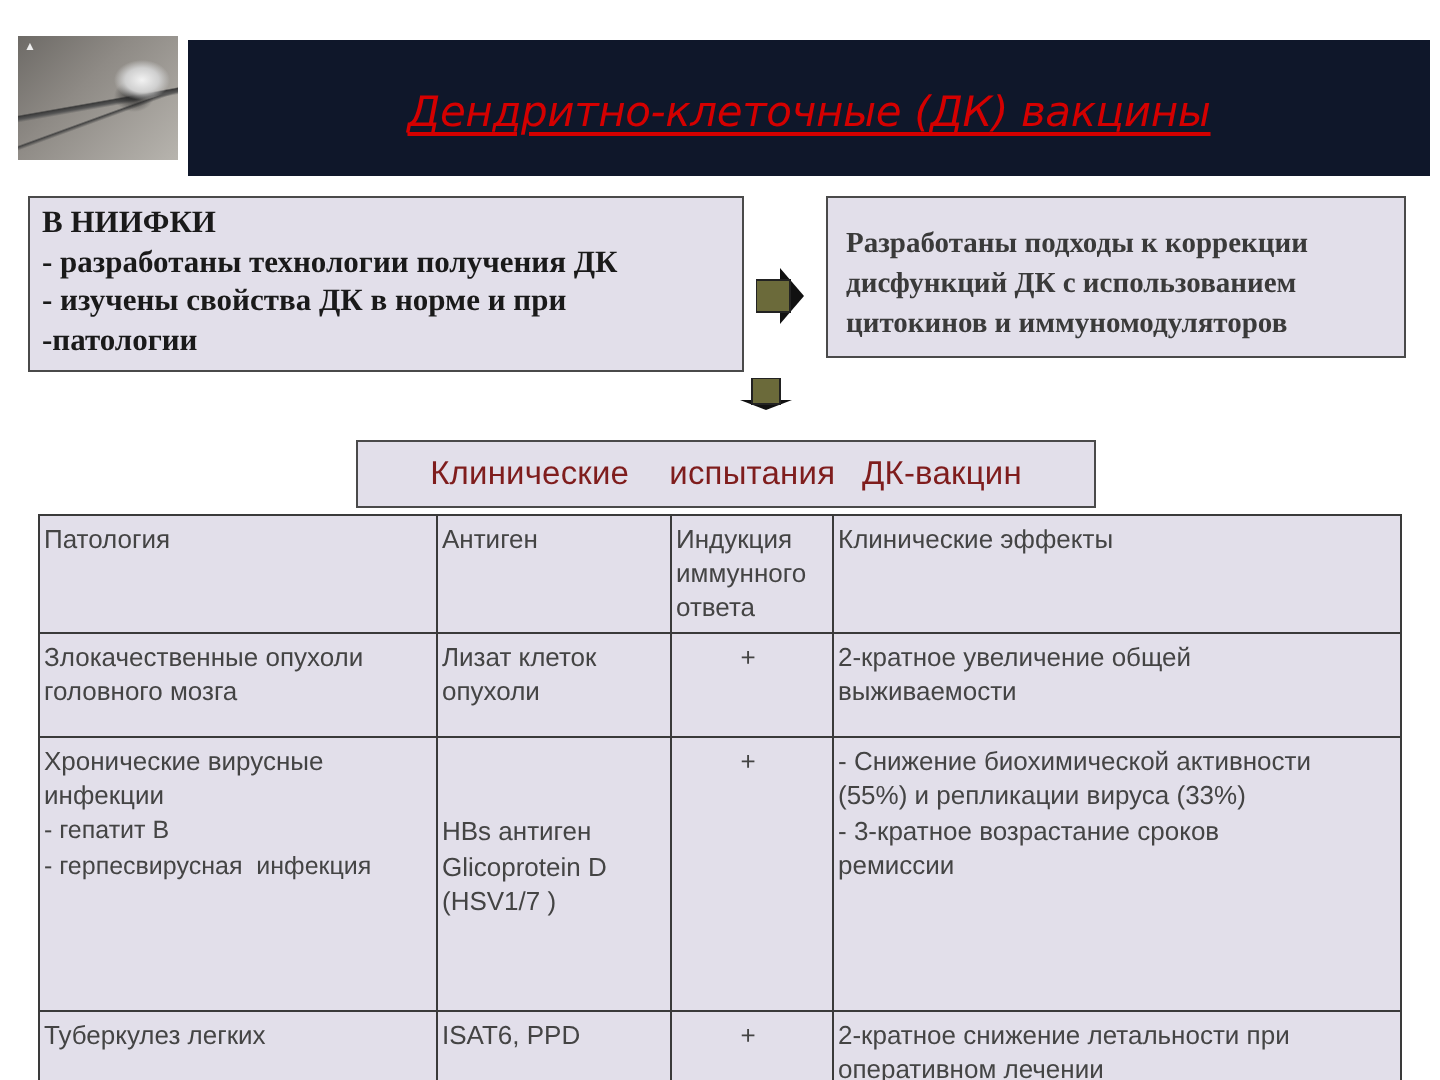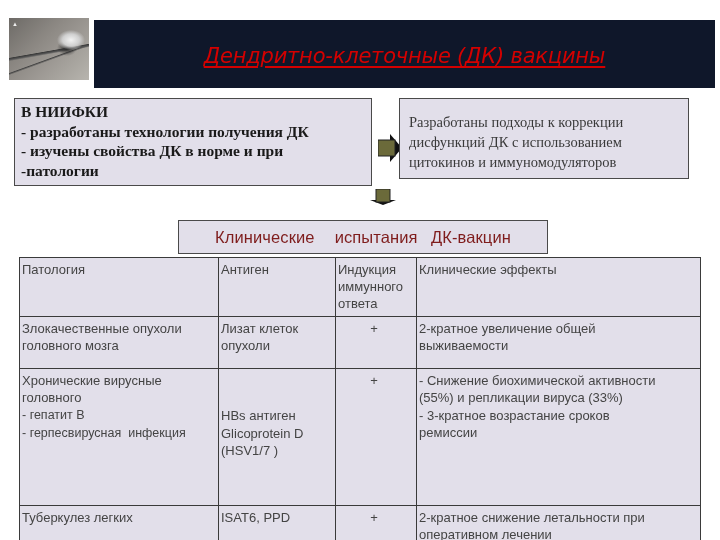--- a/index.html
+++ b/index.html
@@ -12,21 +12,21 @@
       linear-gradient(170deg, transparent 52%, #3a3a3a 53%, #555 55%, transparent 57%),
       linear-gradient(160deg, transparent 60%, #444 61%, transparent 63%),
       linear-gradient(135deg, #6d6a66 0%, #8e8a85 40%, #b7b4ae 100%);
   }
   .photo .tri { position:absolute; left:3px; top:3px; font-size:6px; color:#eee; line-height:6px; }
   .banner { left:94px; top:20px; width:621px; height:68px; background:#0f172a; display:flex; align-items:center; justify-content:center; }
   .banner-title { color:#d40000; font-family:"DejaVu Sans", sans-serif; font-style:italic; font-size:21px; text-decoration:underline; text-decoration-thickness:2px; text-underline-offset:3px; letter-spacing:-0.2px; padding-top:4px; }
   .box { background:#e2dfea; border:1.5px solid #4a4a4a; }
   .left-box { left:14px; top:98px; width:358px; height:88px; padding:3px 0 0 6px; font-family:"Liberation Serif", serif; font-weight:bold; color:#1a1a1a; font-size:15.5px; line-height:19.5px; }
   .left-box div { white-space:nowrap; }
-  .right-box { left:399px; top:98px; width:290px; height:81px; padding:13px 0 0 9px; font-family:"Liberation Serif", serif; font-weight:normal; color:#3a3a3a; font-size:14.5px; line-height:20px; }
+  .right-box { left:413px; top:98px; width:290px; height:81px; padding:13px 0 0 9px; font-family:"Liberation Serif", serif; font-weight:bold; color:#3a3a3a; font-size:14.5px; line-height:20px; }
   .right-box div { white-space:nowrap; }
   .arrow-right { left:378px; top:134px; width:24px; height:28px; }
   .arrow-down { left:370px; top:189px; width:26px; height:16px; }
   .clin-box { left:178px; top:220px; width:370px; height:34px; display:flex; align-items:center; justify-content:center; font-size:16.5px; color:#7f1d1d; letter-spacing:0.1px; word-spacing:2px; }
   .clin-box span { white-space:pre; }
   table.main { position:absolute; left:19px; top:257px; width:682px; border-collapse:collapse; background:#e2dfea; font-size:13px; color:#444; }
   table.main td { border:1.5px solid #3a3a3a; vertical-align:top; padding:3px 6px 0 2px; line-height:17px; }
   table.main tr.h td { height:55px; }
   table.main tr.r1 td { height:48px; }
   table.main tr.r2 td { height:98px; }
@@ -100,21 +100,21 @@
     </td>
     <td class="c3 center">+</td>
     <td class="c4">
       <div>2-кратное увеличение общей</div>
       <div>выживаемости</div>
     </td>
   </tr>
   <tr class="r2">
     <td class="c1">
       <div>Хронические вирусные</div>
-      <div>головного</div>
+      <div>инфекции</div>
       <div class="ln-gap sub">- гепатит В</div>
       <div class="ln-gap sub" style="white-space:pre">- герпесвирусная  инфекция</div>
     </td>
     <td class="c2" style="padding-top:38px">
       <div>HBs антиген</div>
       <div class="ln-gap">Glicoprotein D</div>
       <div>(HSV1/7 )</div>
     </td>
     <td class="c3 center">+</td>
     <td class="c4">

